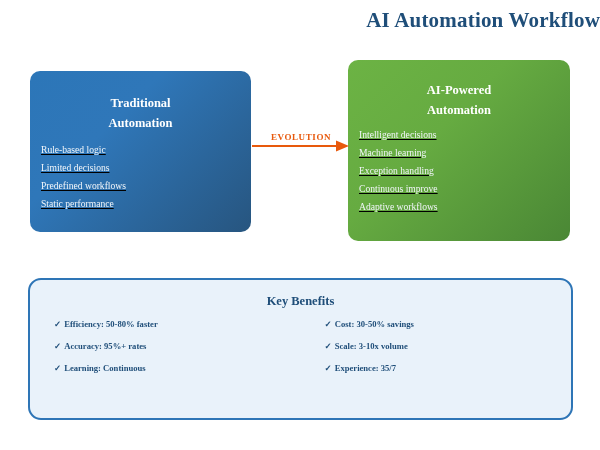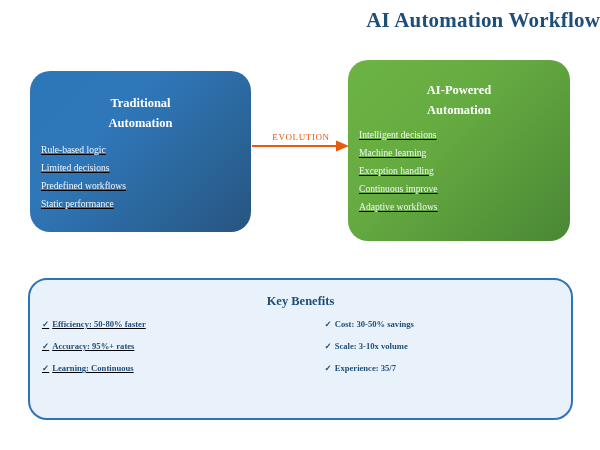--- a/index.html
+++ b/index.html
@@ -29,21 +29,21 @@
     text-align: right;
     font-size: 21px;
     font-weight: bold;
     color: #1F4E79;
     letter-spacing: 0.2px;
   }
 
   
   .panel {
     position: absolute;
-    border-radius: 20px;
+    border-radius: 10px;
     box-sizing: border-box;
     overflow: hidden;
   }
   .panel-traditional {
     left: 30px;
     top: 71px;
     width: 221px;
     height: 161px;
     background: linear-gradient(135deg, #2C76B8 0%, #2F77B9 35%, #27557F 100%);
   }
@@ -81,21 +81,21 @@
   }
 
   
   .evolution-label {
     position: absolute;
     left: 255px;
     top: 132px;
     width: 92px;
     text-align: center;
     font-size: 9px;
-    font-weight: normal;
+    font-weight: bold;
     color: #E8590C;
     letter-spacing: 0.6px;
   }
   .arrow-wrap {
     position: absolute;
     left: 252px;
     top: 139px;
     width: 98px;
     height: 14px;
   }
@@ -103,39 +103,39 @@
   
   .benefits-box {
     position: absolute;
     left: 28px;
     top: 278px;
     width: 545px;
     height: 142px;
     box-sizing: border-box;
     background: #E9F2FA;
     border: 2px solid #2E75B6;
-    border-radius: 19px;
+    border-radius: 13px;
   }
   .benefits-title {
     text-align: center;
     margin-top: 14px;
     font-size: 12.5px;
     font-weight: bold;
     color: #1F4E79;
   }
   .benefits-cols {
     position: relative;
     margin-top: 11px;
     display: flex;
   }
   .benefits-col {
     width: 50%;
     box-sizing: border-box;
   }
-  .benefits-col.col-left { padding-left: 12px; text-decoration: underline; }
+  .benefits-col.col-left { padding-left: 24px; }
   .benefits-col.col-right { padding-left: 24px; }
   .benefit-item {
     font-size: 8.6px;
     font-weight: bold;
     color: #1F4E79;
     line-height: 1.0;
     margin-bottom: 13.5px;
     white-space: nowrap;
   }
   .benefit-check { margin-right: 3px; }

